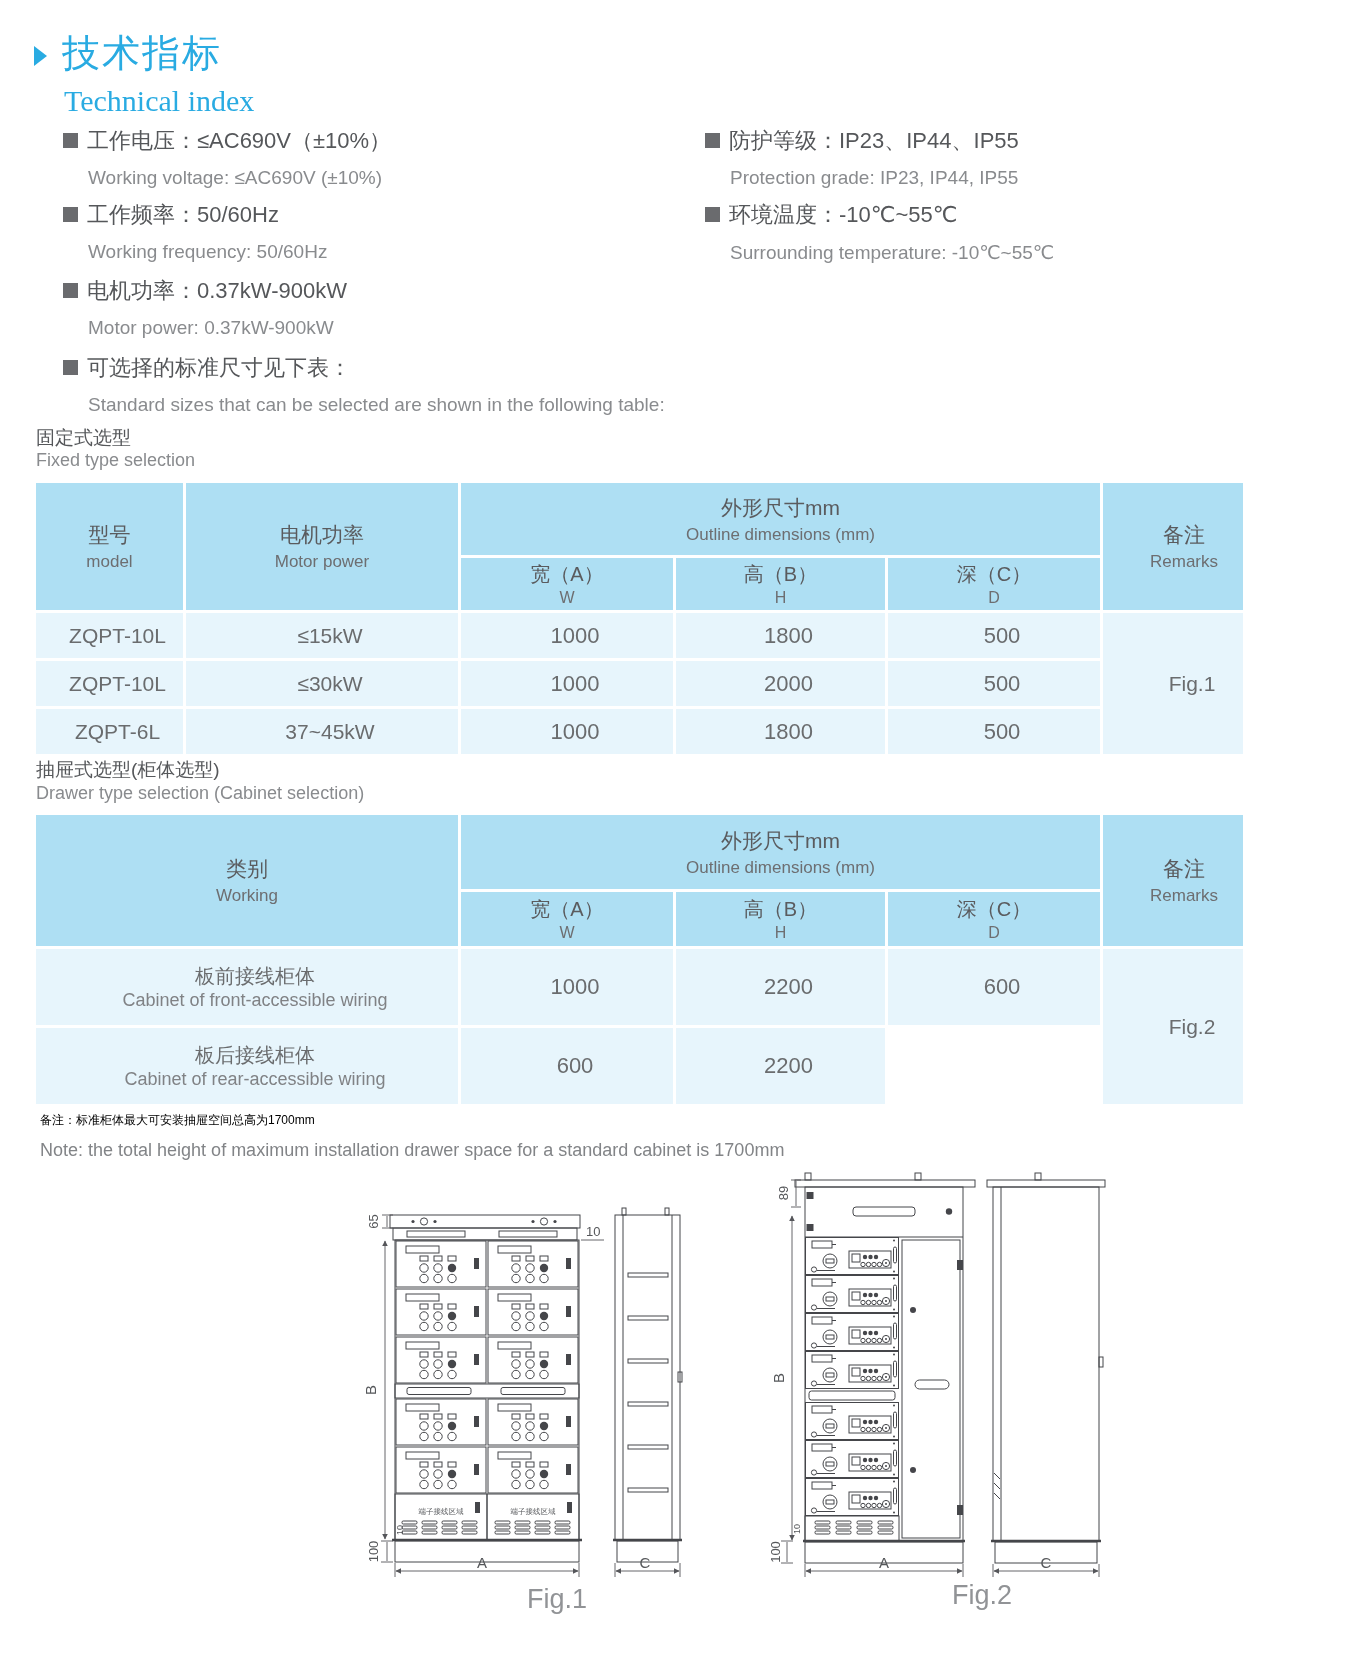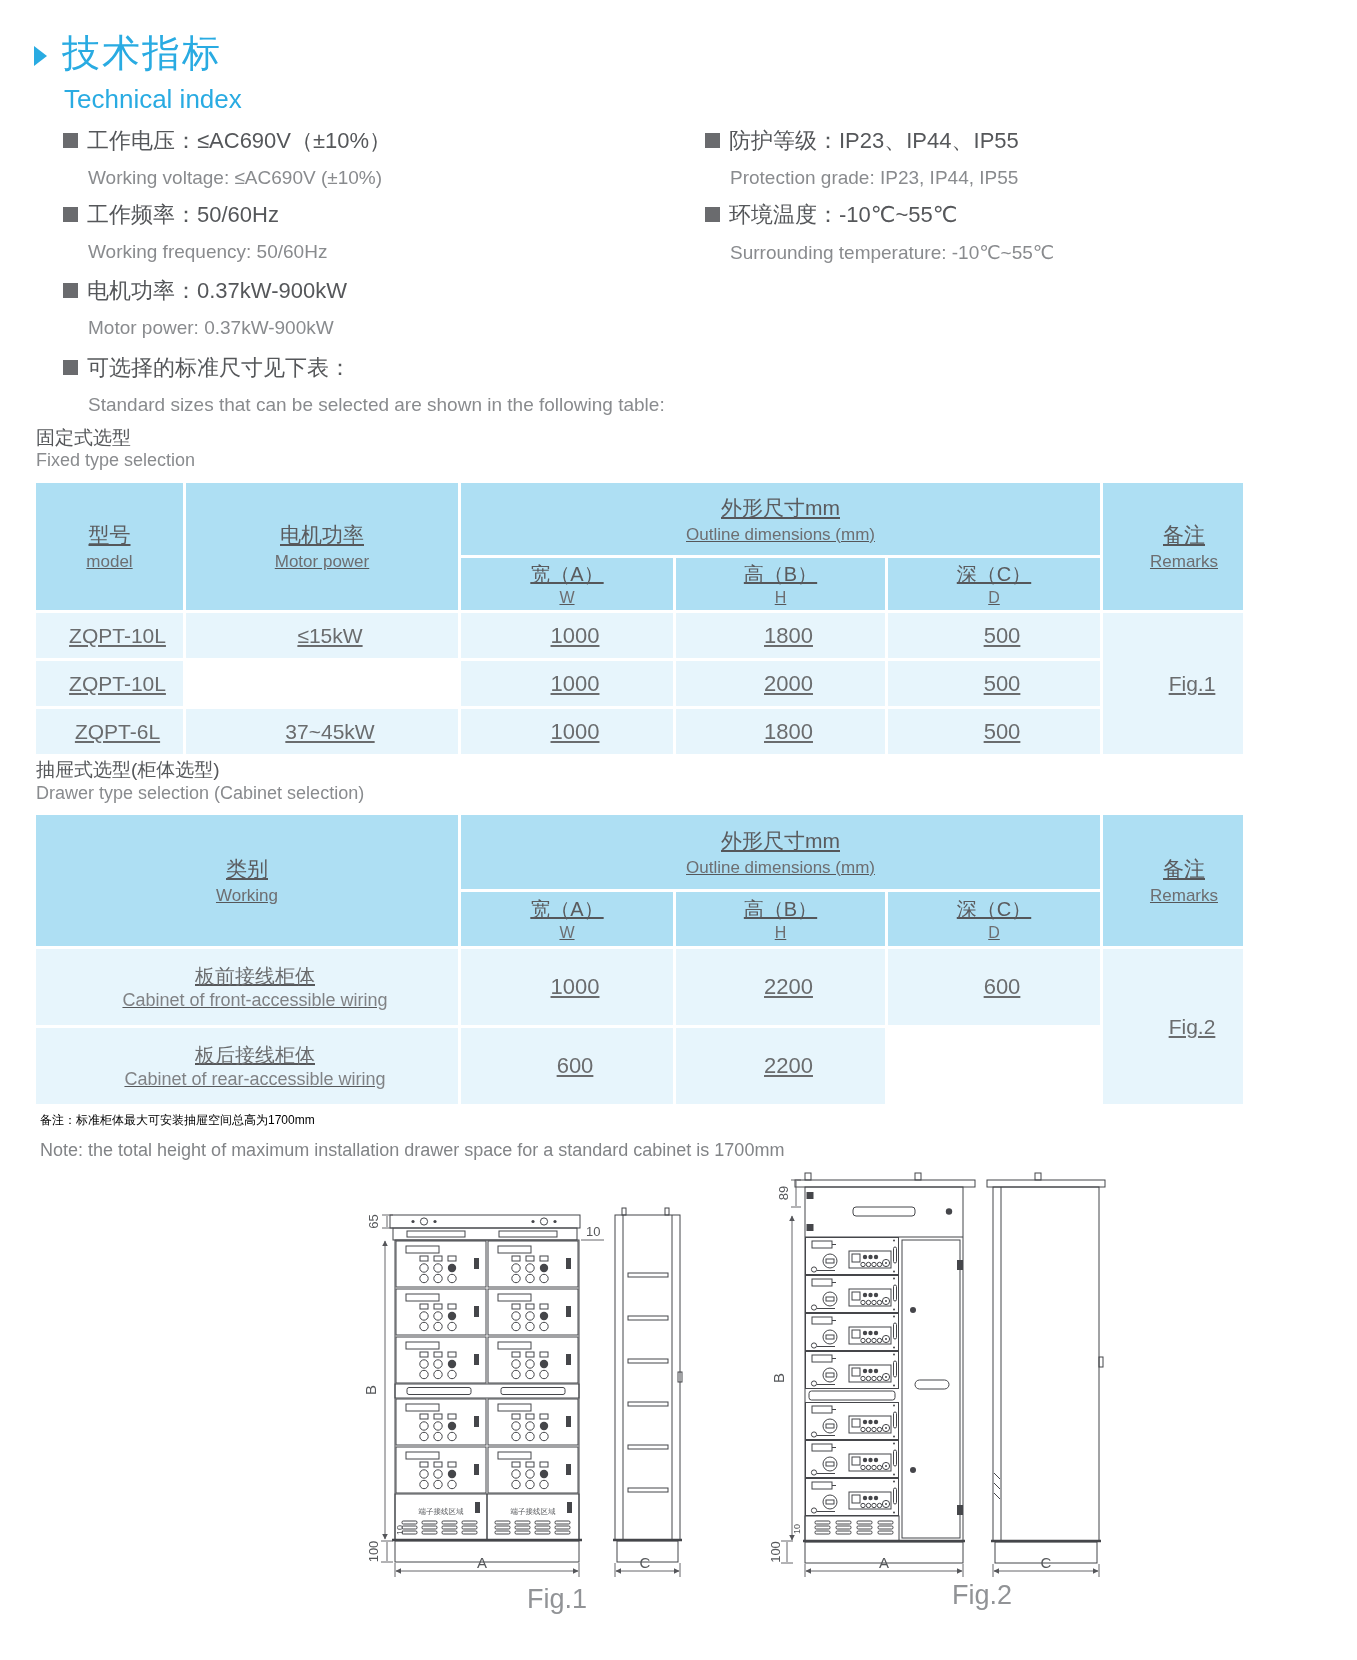--- a/index.html
+++ b/index.html
@@ -3,39 +3,39 @@
 <meta charset="utf-8">
 <style>
   html,body{margin:0;padding:0;background:#fff;}
   .page{position:relative;width:1243px;height:1660px;background:#fff;overflow:hidden;
         font-family:"Liberation Sans","DejaVu Sans",sans-serif;color:#55575a;}
 
   
   .title-arrow{position:absolute;left:34px;top:46px;width:0;height:0;
     border-left:13px solid #29abe2;border-top:10px solid transparent;border-bottom:10px solid transparent;}
   .title-zh{position:absolute;left:62px;top:28px;font-size:38px;font-weight:400;color:#29abe2;margin:0;letter-spacing:2px;}
-  .title-en{position:absolute;left:64px;top:84px;font-size:26px;color:#29abe2;}
+  .title-en{position:absolute;left:64px;top:84px;font-size:30px;color:#29abe2;font-family:Liberation Serif, serif;}
 
   
   .spec{position:absolute;}
   .spec-zh{display:flex;align-items:flex-start;font-size:22px;color:#55575a;line-height:26px;}
   .sq{width:15px;height:15px;background:#6a6b6e;margin:5px 9px 0 0;flex:none;}
   .spec-en{margin:13px 0 0 25px;font-size:19px;color:#898b8e;}
 
   
   .sec-zh{position:absolute;font-size:19px;color:#55575a;}
   .sec-en{position:absolute;font-size:18px;color:#898b8e;}
 
   
   .tbl{position:absolute;display:grid;gap:3px;background:#fff;}
   #tbl1{left:36px;top:483px;grid-template-columns:147px 272px 212px 209px 212px 162px;
         grid-template-rows:72px 52px 45px 45px 45px;}
   #tbl2{left:36px;top:815px;grid-template-columns:422px 212px 209px 212px 162px;
         grid-template-rows:74px 54px 76px 76px;}
-  .c{display:flex;flex-direction:column;align-items:center;justify-content:center;text-align:right;text-decoration:underline;}
+  .c{display:flex;flex-direction:column;align-items:center;justify-content:center;text-align:right;}
   .th{background:#aedff3;}
   .td{background:#e7f5fc;padding-left:16px;}
   .h-zh{font-size:21px;color:#5a5b5e;}
   .h-en{font-size:17px;color:#6d6e71;margin-top:3px;}
   .sh-zh{font-size:20px;color:#5a5b5e;}
   .sh-en{font-size:16px;color:#6d6e71;margin-top:1px;}
   .num{font-size:22px;color:#6a6c6e;}
   .modl{font-size:21px;color:#6a6c6e;}
   .cat-zh{font-size:20px;color:#6a6c6e;}
   .cat-en{font-size:18px;color:#808285;margin-top:0;}
@@ -143,20 +143,21 @@
     </div>
 
     <div class="c td modl" style="grid-area:3/1/4/2;">ZQPT-10L</div>
     <div class="c td modl" style="grid-area:3/2/4/3;">≤15kW</div>
     <div class="c td num" style="grid-area:3/3/4/4;">1000</div>
     <div class="c td num" style="grid-area:3/4/4/5;">1800</div>
     <div class="c td num" style="grid-area:3/5/4/6;">500</div>
     <div class="c td fig-ref" style="grid-area:3/6/6/7;">Fig.1</div>
 
     <div class="c td modl" style="grid-area:4/1/5/2;">ZQPT-10L</div>
+    <div class="c td modl" style="grid-area:4/2/5/3;">≤30kW</div>
     <div class="c td num" style="grid-area:4/3/5/4;">1000</div>
     <div class="c td num" style="grid-area:4/4/5/5;">2000</div>
     <div class="c td num" style="grid-area:4/5/5/6;">500</div>
 
     <div class="c td modl" style="grid-area:5/1/6/2;">ZQPT-6L</div>
     <div class="c td modl" style="grid-area:5/2/6/3;">37~45kW</div>
     <div class="c td num" style="grid-area:5/3/6/4;">1000</div>
     <div class="c td num" style="grid-area:5/4/6/5;">1800</div>
     <div class="c td num" style="grid-area:5/5/6/6;">500</div>
   </div>

